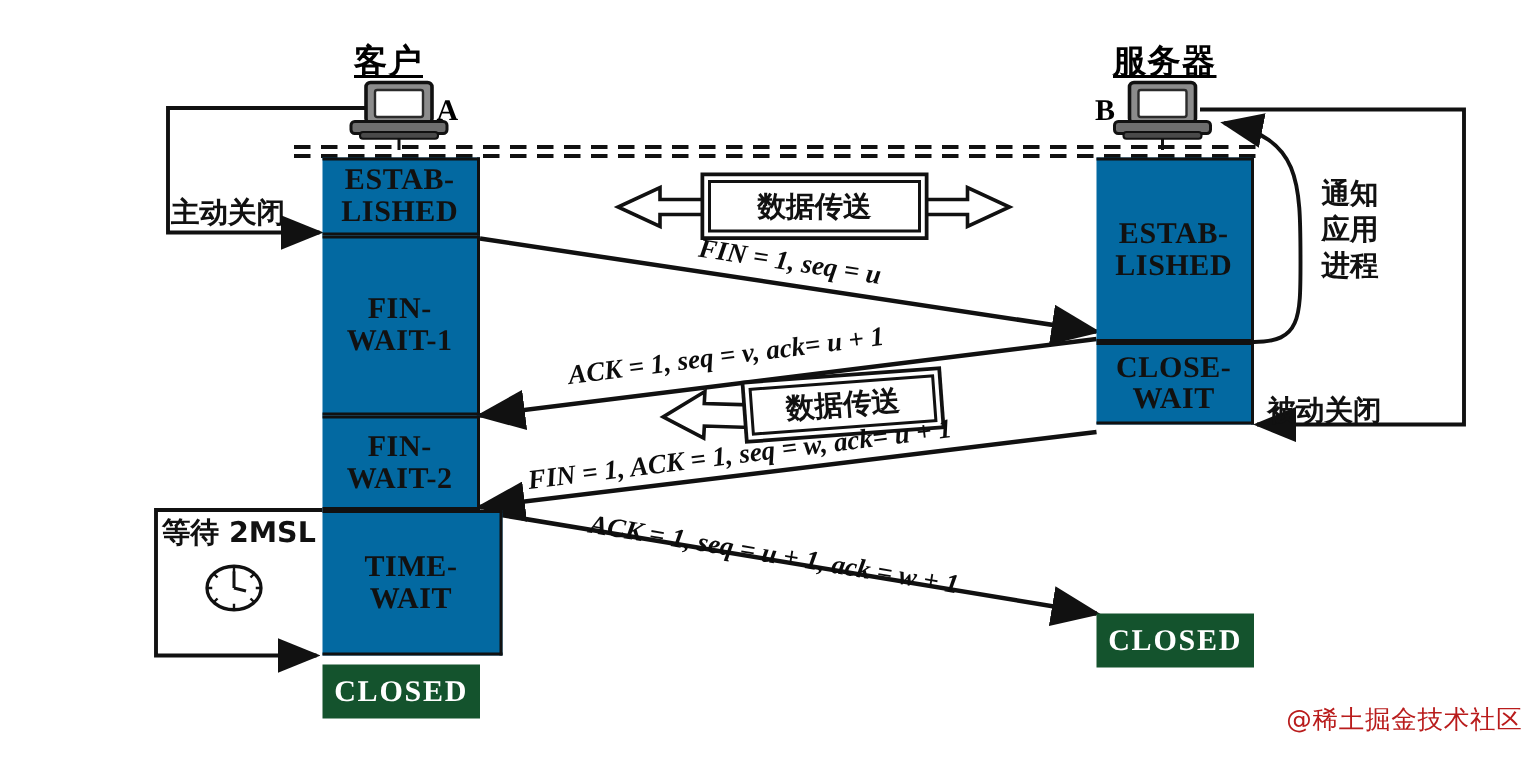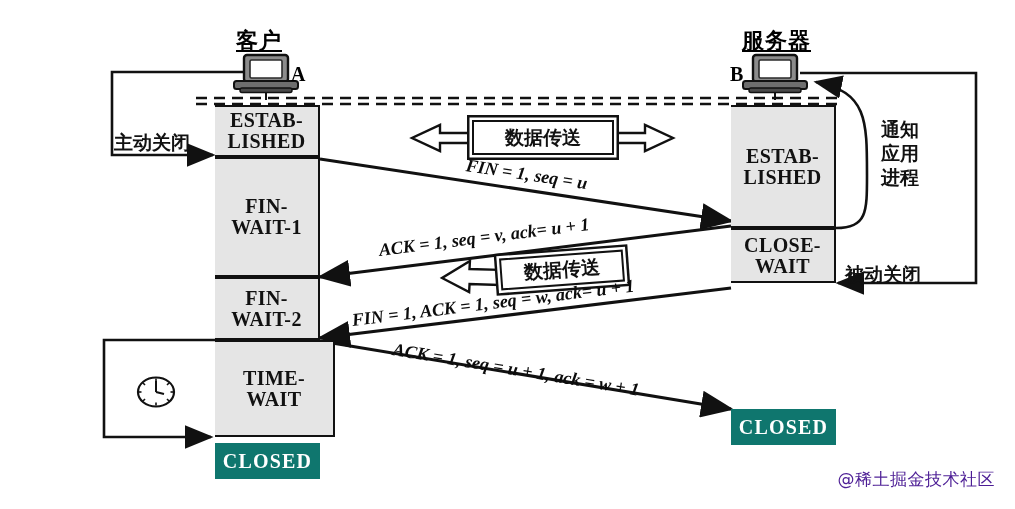--- a/index.html
+++ b/index.html
@@ -17,32 +17,32 @@
     font-family:"DejaVu Sans","Liberation Sans",sans-serif;white-space:nowrap;text-decoration:underline;
   }
   .host-tag{
     position:absolute;font-size:20px;font-weight:700;
     font-family:"Liberation Serif",serif;
   }
 
   
   .state{
     position:absolute;box-sizing:border-box;
-    background:#e5e5e5;
+    background:#0369a1;
     border-top:2.5px solid #111;border-bottom:2.5px solid #111;
     border-left:none;border-right:2.5px solid #111;
     display:flex;align-items:center;justify-content:center;
     text-align:center;line-height:1.04;
     font-size:20px;font-weight:700;letter-spacing:.4px;
     font-family:"Liberation Serif","DejaVu Serif",serif;
     color:#111;
   }
   .state .txt{display:block;padding:0 2px;}
   .state.closed{
-    background:#0f766e;color:#fff;border:none;
+    background:#14532d;color:#fff;border:none;
     font-size:20px;letter-spacing:1.2px;
   }
 
   
   .cn{
     position:absolute;
     font-family:"DejaVu Sans","Liberation Sans",sans-serif;
     font-size:19px;font-weight:700;color:#111;white-space:nowrap;line-height:1.15;
   }
   .cn.stack{white-space:normal;width:56px;text-align:center;line-height:1.25;}
@@ -61,23 +61,23 @@
   
   .seglabel{
     position:absolute;white-space:nowrap;
     font-family:"Liberation Serif","DejaVu Serif",serif;
     font-style:italic;font-weight:700;font-size:18px;color:#0c0c0c;
     transform-origin:left center;
   }
 
   
   .watermark{
-    position:absolute;right:20px;bottom:18px;
-    font-family:"DejaVu Sans","Liberation Sans",sans-serif;
-    font-size:17px;color:#4c1d95;white-space:nowrap;letter-spacing:.5px;
+    position:absolute;right:0;bottom:18px;
+    font-family:"DejaVu Sans","Liberation Sans",sans-serif;
+    font-size:17px;color:#b91c1c;white-space:nowrap;letter-spacing:.5px;
   }
   .caption{
     position:absolute;left:0;right:0;bottom:2px;text-align:center;
     font-family:"DejaVu Sans","Liberation Sans",sans-serif;
     font-size:14px;color:#fbfbfb;white-space:nowrap;
   }
 </style>
 </head>
 <body>
 
@@ -218,20 +218,21 @@
     </span>
   </div>
 
 
   <div class="state closed" style="left:731px;top:409px;width:105px;height:36px;">
     <span class="txt">CLOSED</span>
   </div>
 
   <div class="cn" style="left:114px;top:132px;">主动关闭</div>
 
+  <div class="cn" style="left:108px;top:345px;">等待 2MSL</div>
 
   <div class="cn stack" style="left:872px;top:118px;">
     <span>通知</span><br>
     <span>应用</span><br>
     <span>进程</span>
   </div>
 
   <div class="cn" style="left:845px;top:264px;">被动关闭</div>
 
   <div class="databox" style="left:472px;top:120px;width:142px;height:35px;">数据传送</div>

